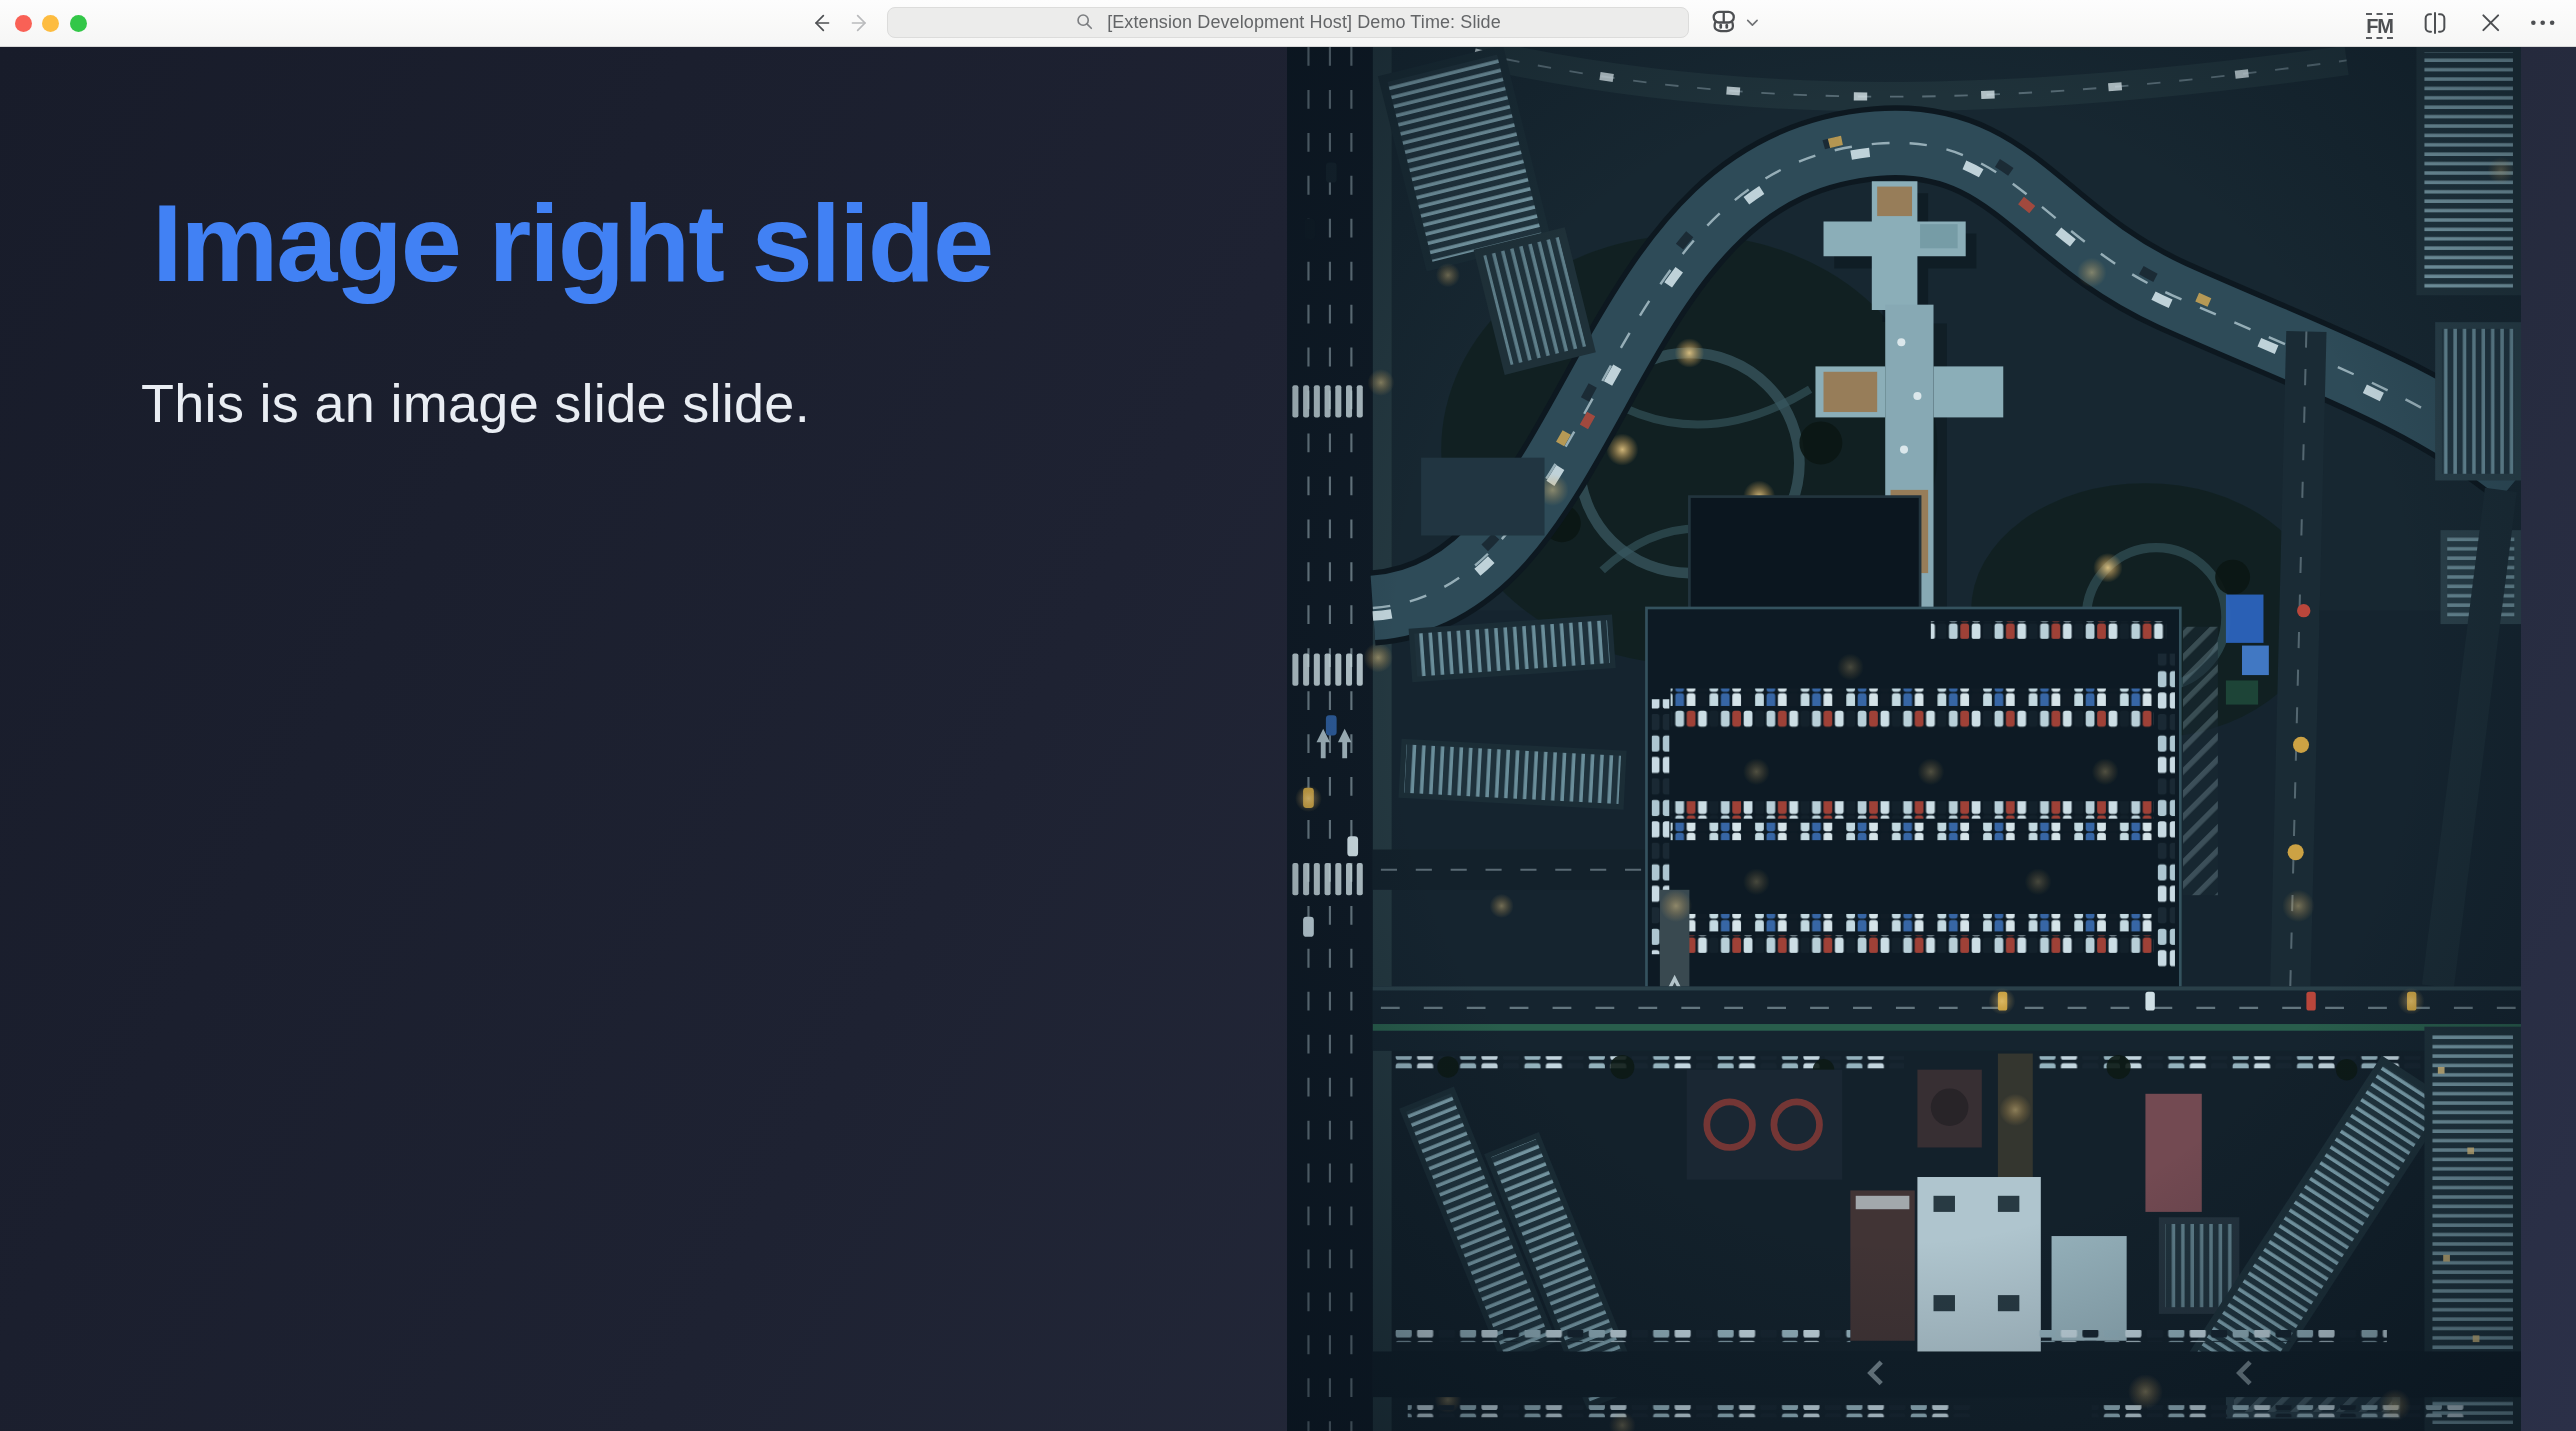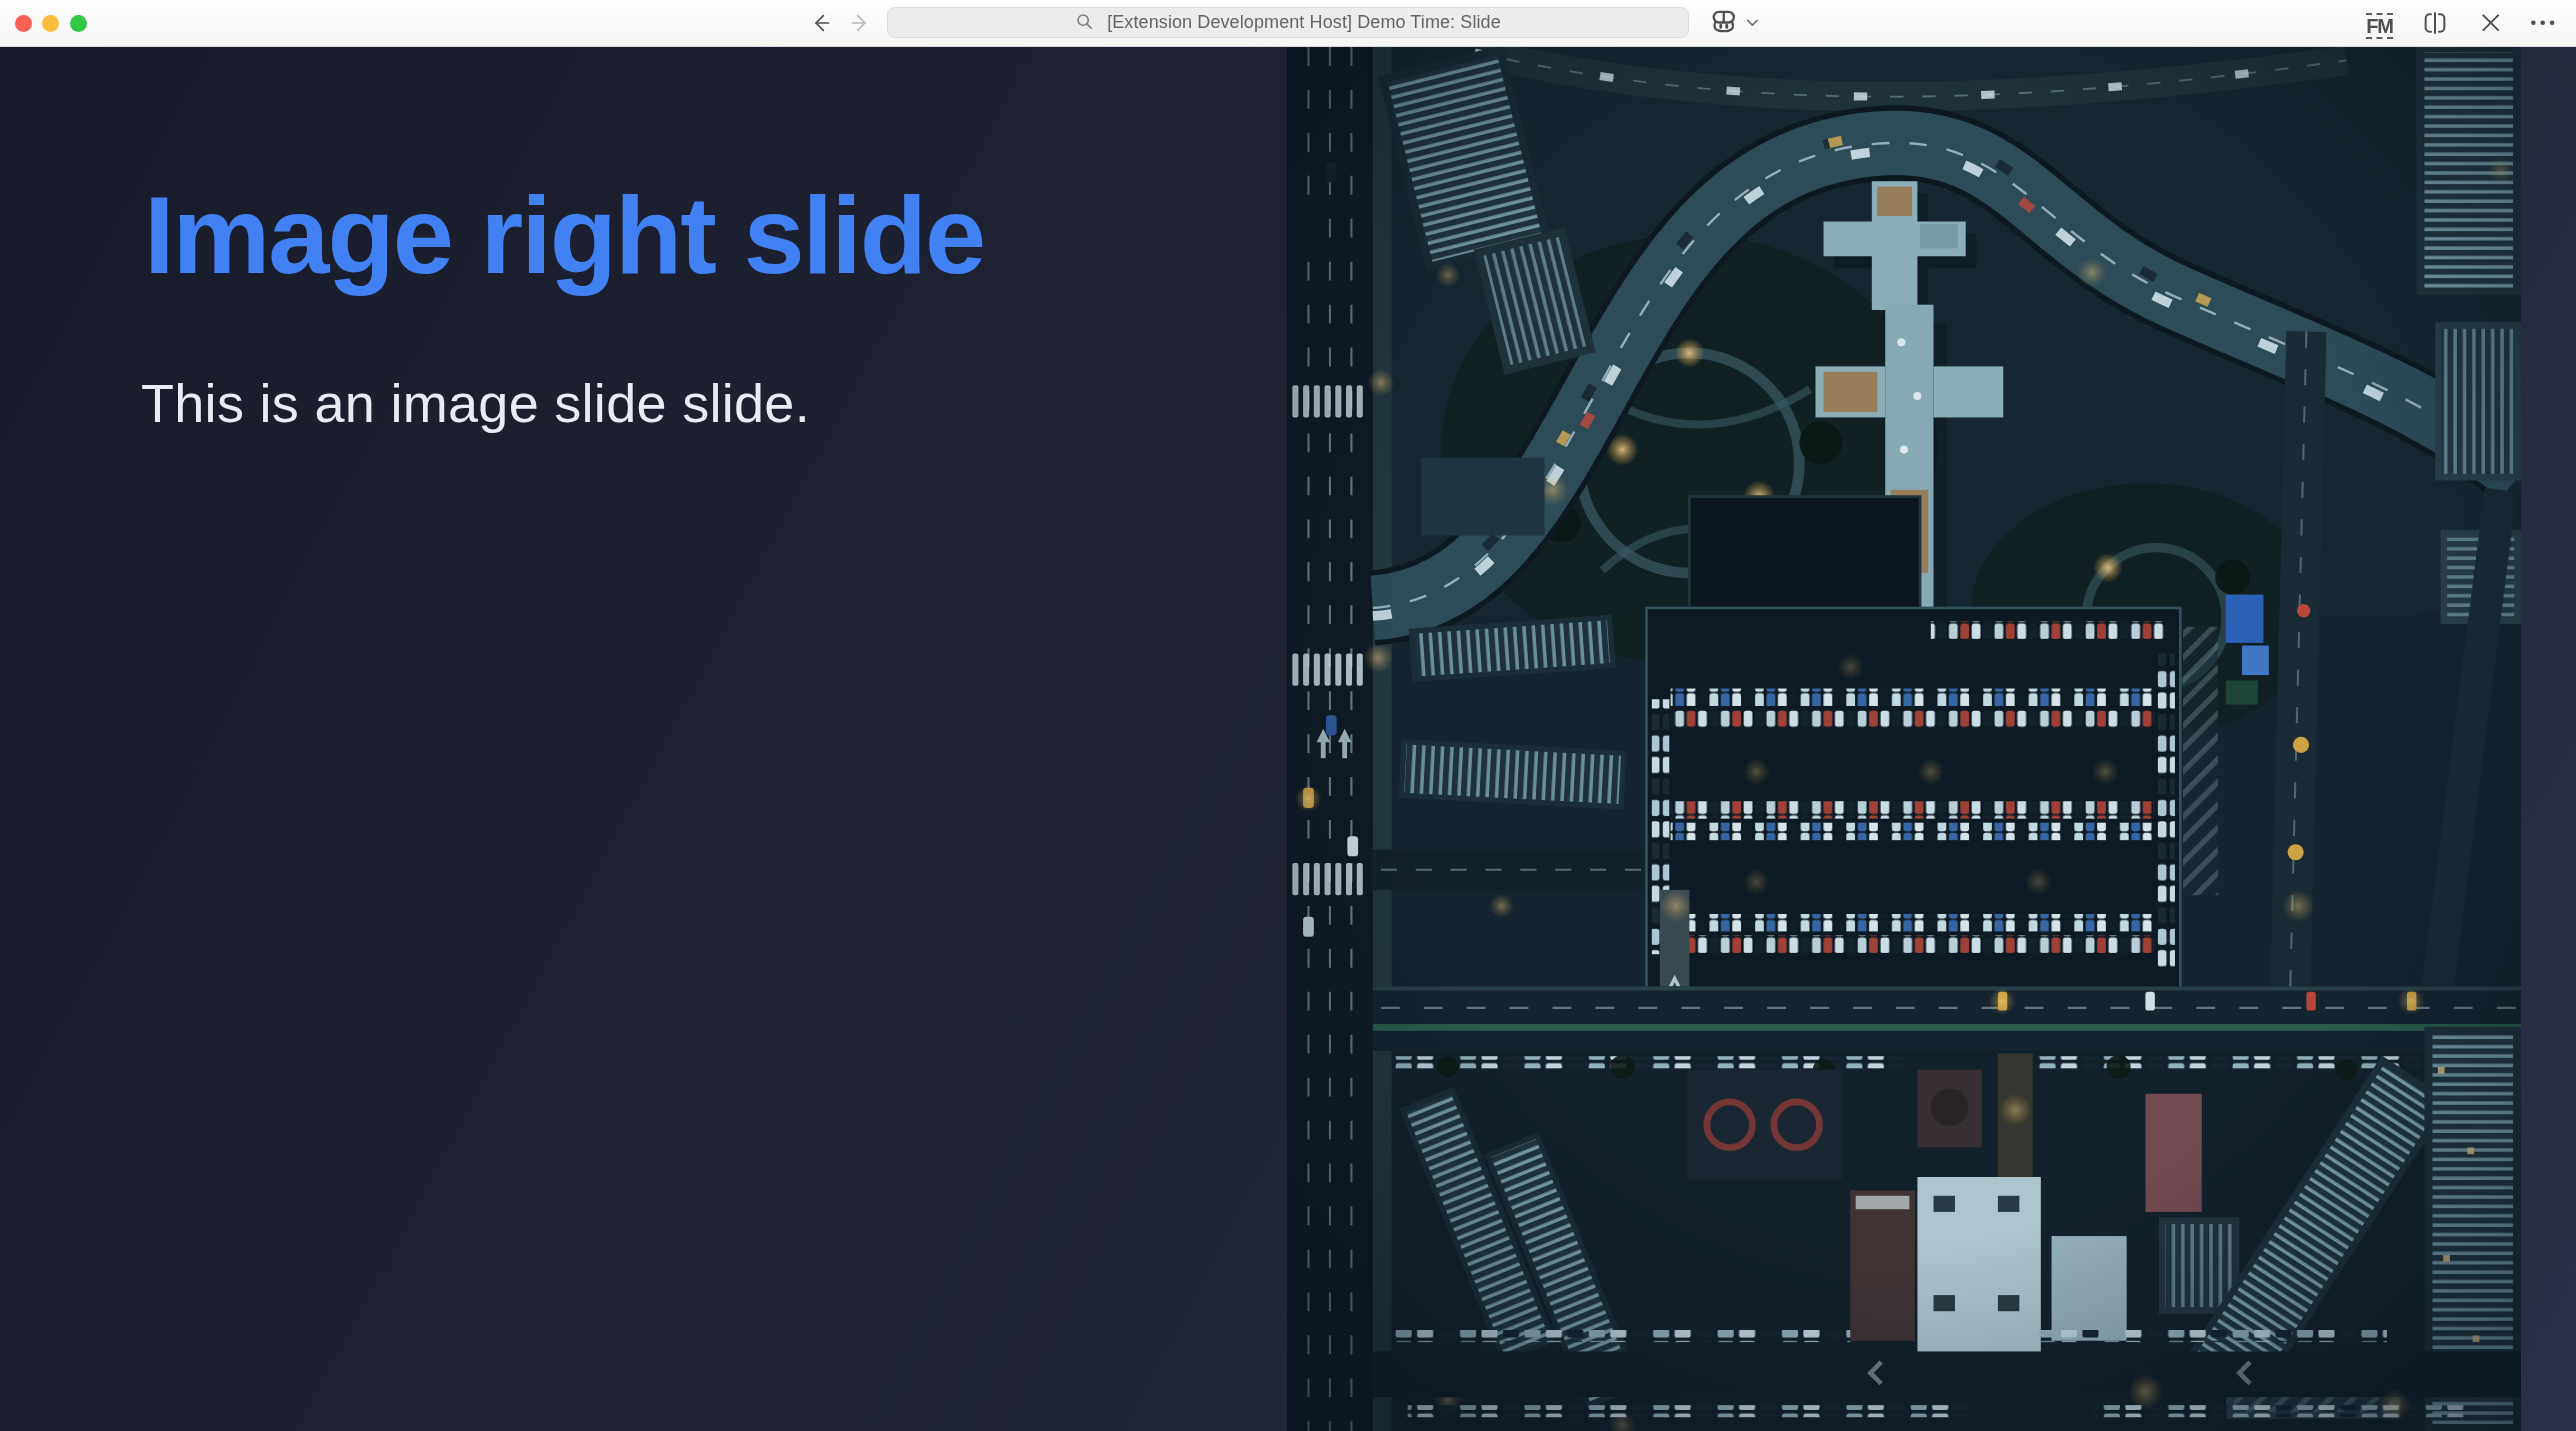--- a/index.html
+++ b/index.html
@@ -21,21 +21,21 @@
   .copilot{position:absolute;left:calc(50% + 421px);top:0;height:46px;display:flex;align-items:center;gap:6.7px;}
   .ractions{position:absolute;right:19px;top:0;height:46px;display:flex;align-items:center;gap:23px;}
   .ric{display:flex;align-items:center;justify-content:flex-end;height:31px;min-width:31px;cursor:default;}
   .fm{display:flex;flex-direction:column;align-items:center;gap:0.7px;color:#4d4f52;}
   .fm .dash{width:27px;border-top:2px dashed #5a5c60;height:0;}
   .fm .fm-label{font-size:20px;font-weight:700;letter-spacing:-1.3px;line-height:20px;}
 
   
   .stage{position:absolute;left:0;top:47px;width:2576px;height:1385px;
     background:linear-gradient(118deg,#181c2a 0%,#1e2232 42%,#232839 68%,#2b3048 100%);}
-  .slide-title{position:absolute;left:140px;top:122px;margin:4px;
+  .slide-title{position:absolute;left:140px;top:122px;margin:12px;
     font-size:110px;line-height:1.12;font-weight:700;letter-spacing:-2px;color:#4181f4;}
   .slide-body{position:absolute;left:141px;top:323px;margin:0;
     font-size:54px;line-height:1.25;font-weight:400;letter-spacing:0.3px;color:#e9edf3;}
   .photo-wrap{position:absolute;left:1287px;top:0;width:1234px;height:1385px;}
   .photo-wrap svg{display:block;width:100%;height:100%;}
 </style>
 </head>
 <body>
 
 <div class="app">

